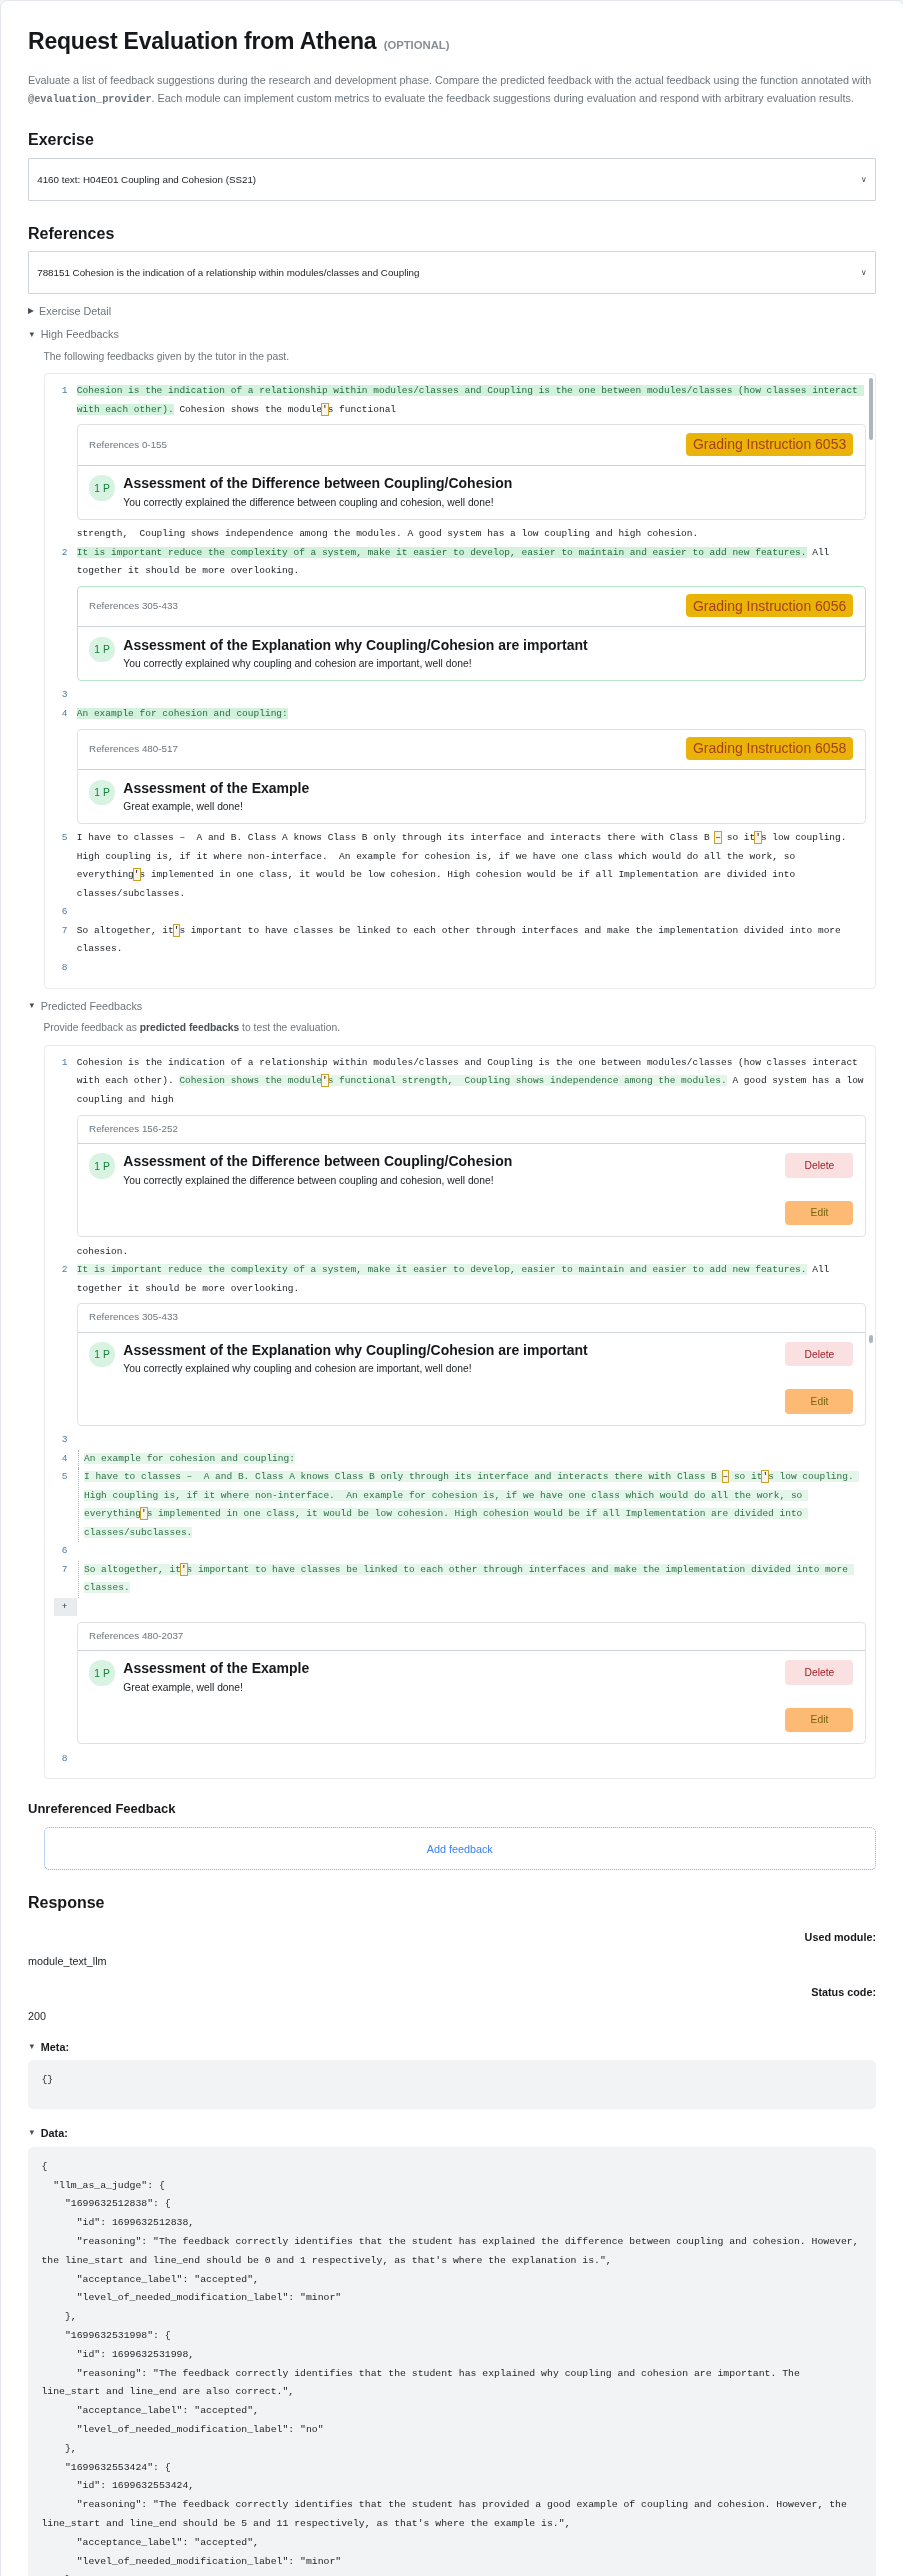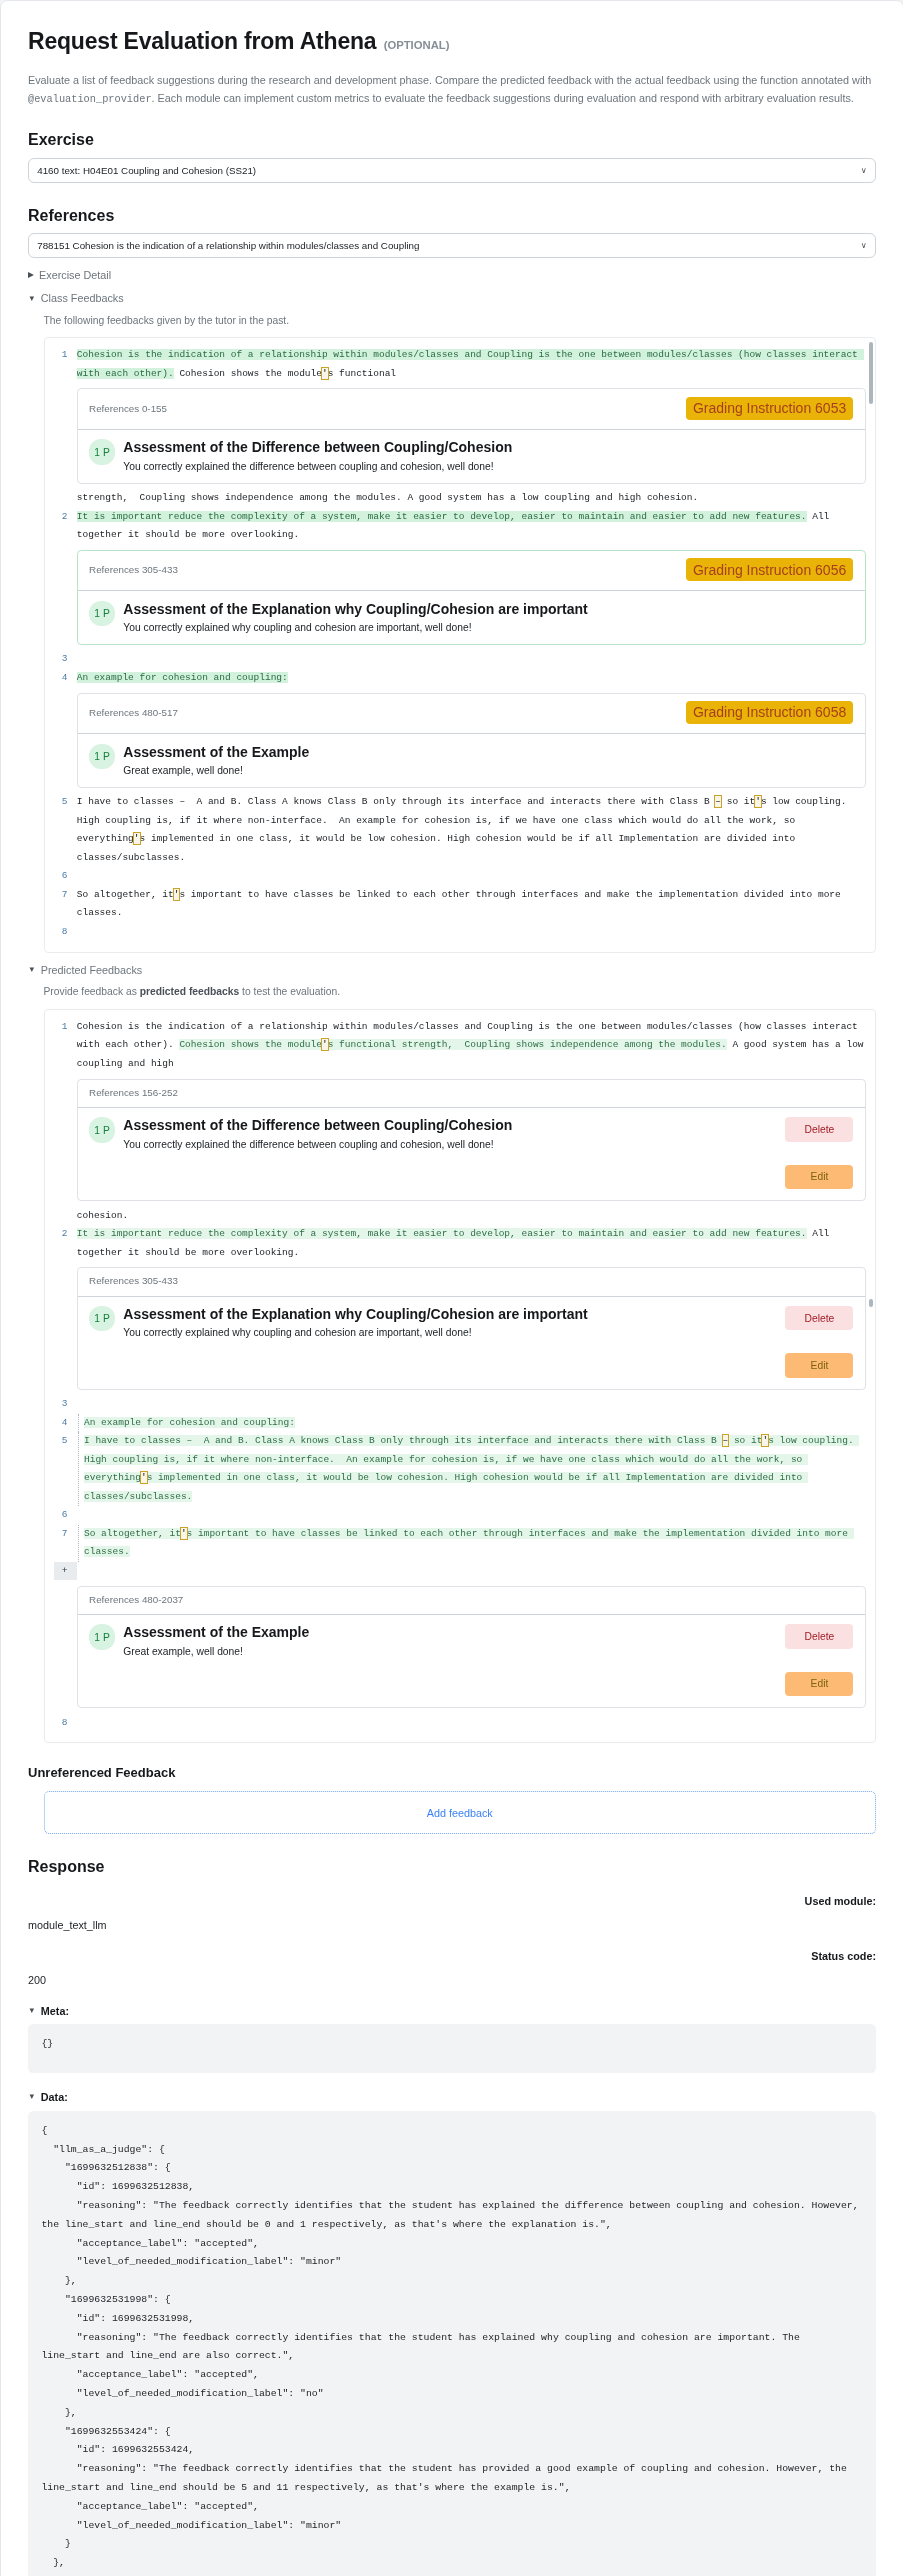--- a/index.html
+++ b/index.html
@@ -19,27 +19,27 @@
     padding:17.5px 27px 31px 27px;
   }
   h1.title {
     font-size:23px; font-weight:700; margin:9.3px 0 0 0; letter-spacing:-0.2px;
     color:#16181b; display:flex; align-items:baseline; gap:7.2px;
   }
   h1.title .optional { font-size:11.3px; font-weight:700; color:#868e96; letter-spacing:0; }
   p.intro {
     font-size:10.8px; line-height:1.62; color:#6c757d; margin:17.5px 0 0 0; max-width:845px;
   }
-  p.intro code { font-family:"Liberation Mono", monospace; font-size:10.3px; color:#6c757d; }
+  p.intro code { font-family:"Liberation Mono", monospace; font-size:10.3px; color:#6c757d;font-weight:bold; }
 
   h2.section { font-size:16px; font-weight:700; margin:24px 0 8.2px 0; color:#16181b; }
   h3.sub { font-size:13px; font-weight:700; margin:21.6px 0 8.2px 0; color:#16181b; }
 
   .select-box {
-    width:100%; height:25px; border:0.5px solid #ced4da; border-radius:6px;
+    width:100%; height:43px; border:0.5px solid #ced4da; border-radius:1px;
     background:#fff; display:flex; align-items:center; justify-content:space-between;
     padding:0 8.2px; font-size:9.8px; color:#212529; cursor:pointer;
   }
   .select-box .chev { color:#495057; font-size:8.2px; }
 
   .disclosure {
     display:flex; align-items:center; gap:5.2px; font-size:10.8px;
     color:#6c757d; margin:11.3px 0 0 0; cursor:pointer; user-select:none;
   }
   .disclosure .tri { font-size:7.7px; color:#495057; line-height:1; }
@@ -137,21 +137,21 @@
     <span class="chev">∨</span>
   </div>
 
   <div class="disclosure">
     <span class="tri">▶</span>
     <span>Exercise Detail</span>
   </div>
 
   <div class="disclosure">
     <span class="tri">▼</span>
-    <span>Class Feedbacks</span>
+    <span>High Feedbacks</span>
   </div>
   <div class="hint">The following feedbacks given by the tutor in the past.</div>
 
   <div class="fb-panel" id="true-panel">
       <div class="line">
         <div class="ln">1</div>
         <div class="ltext"><span class="hl">Cohesion is the indication of a relationship within modules/classes and Coupling is the one between modules/classes (how classes interact with each other).</span><span> Cohesion shows the module</span><span class="tick">'</span><span>s functional</span></div>
       </div>
       <div class="fb-card">
         <div class="fb-card-head">

